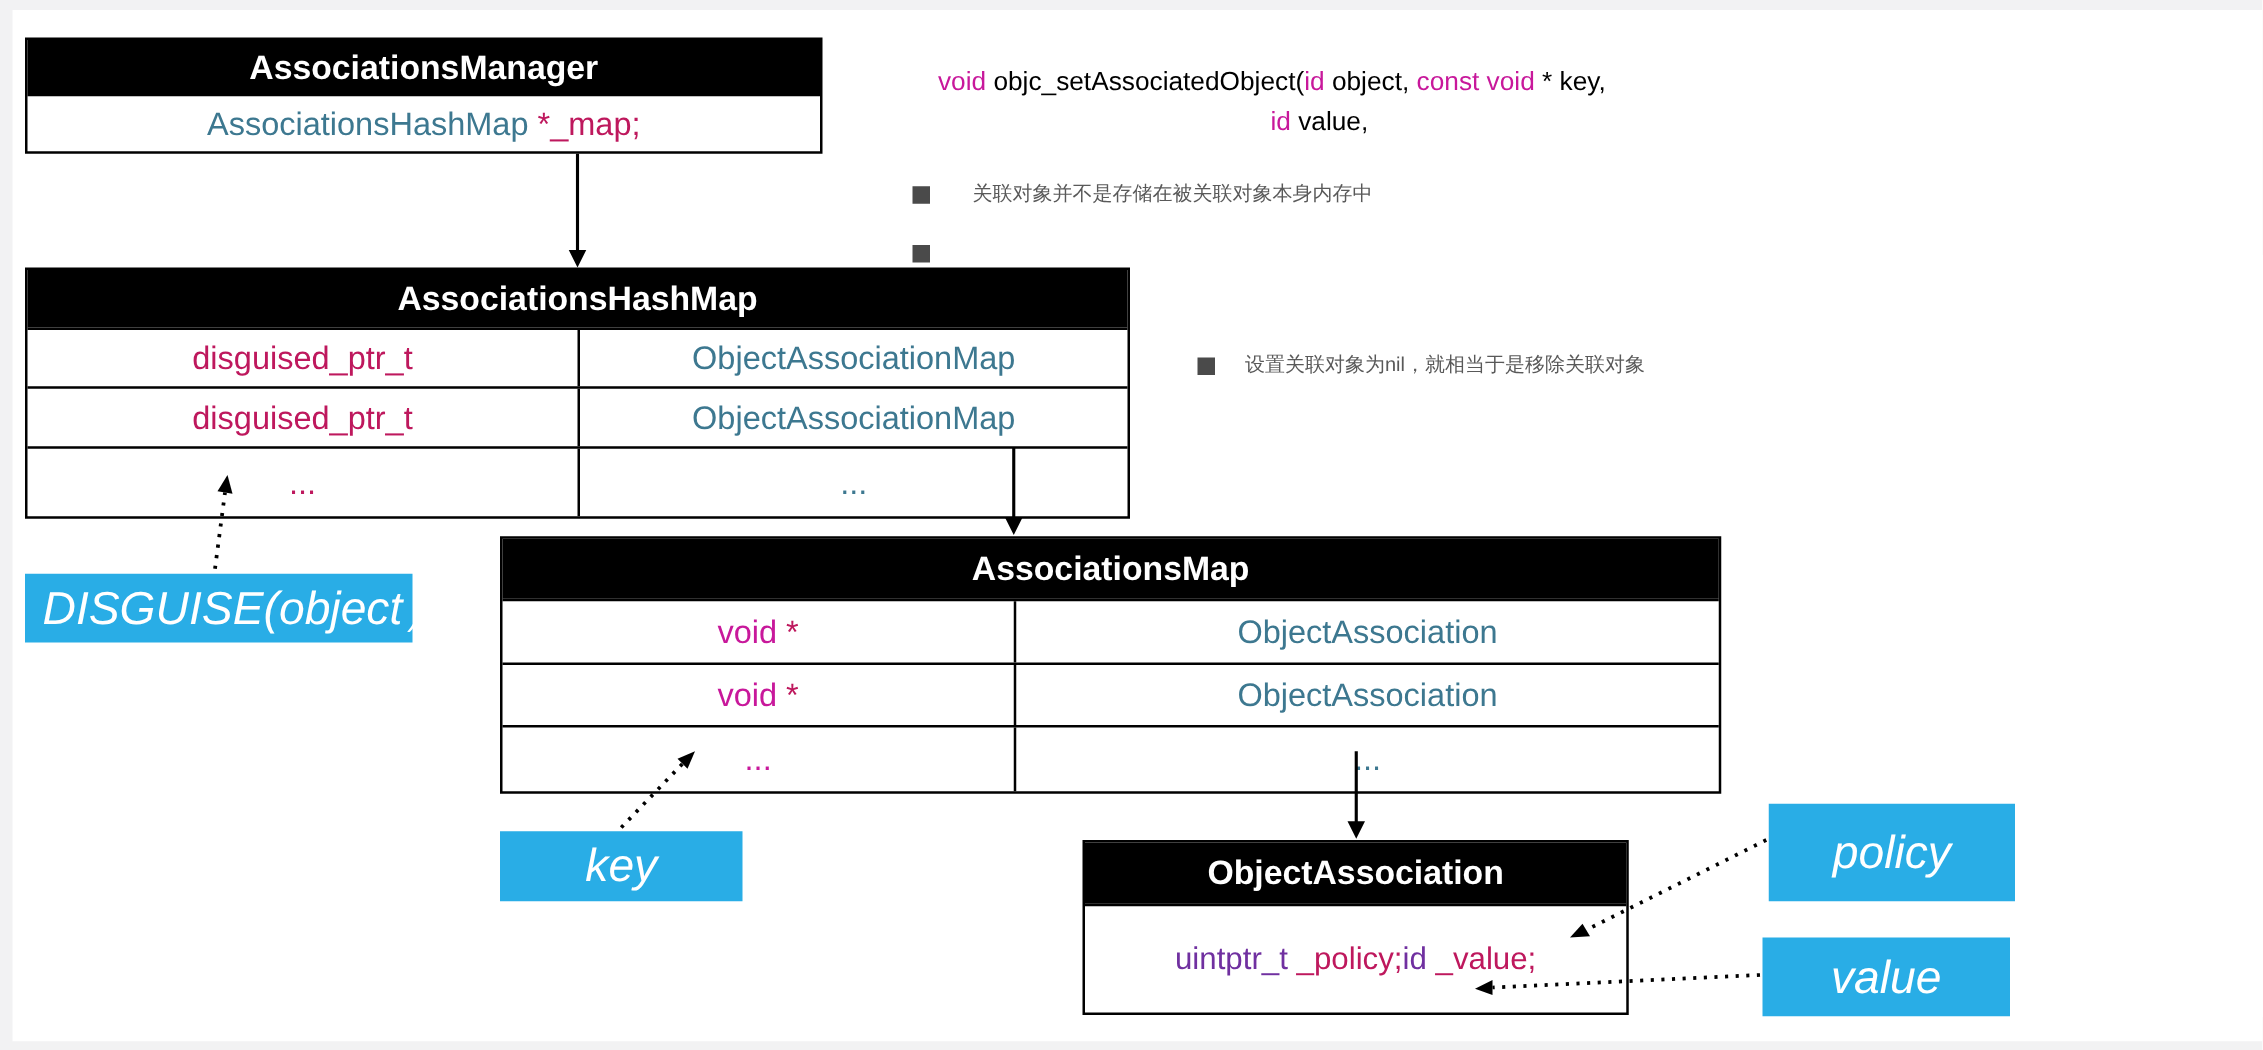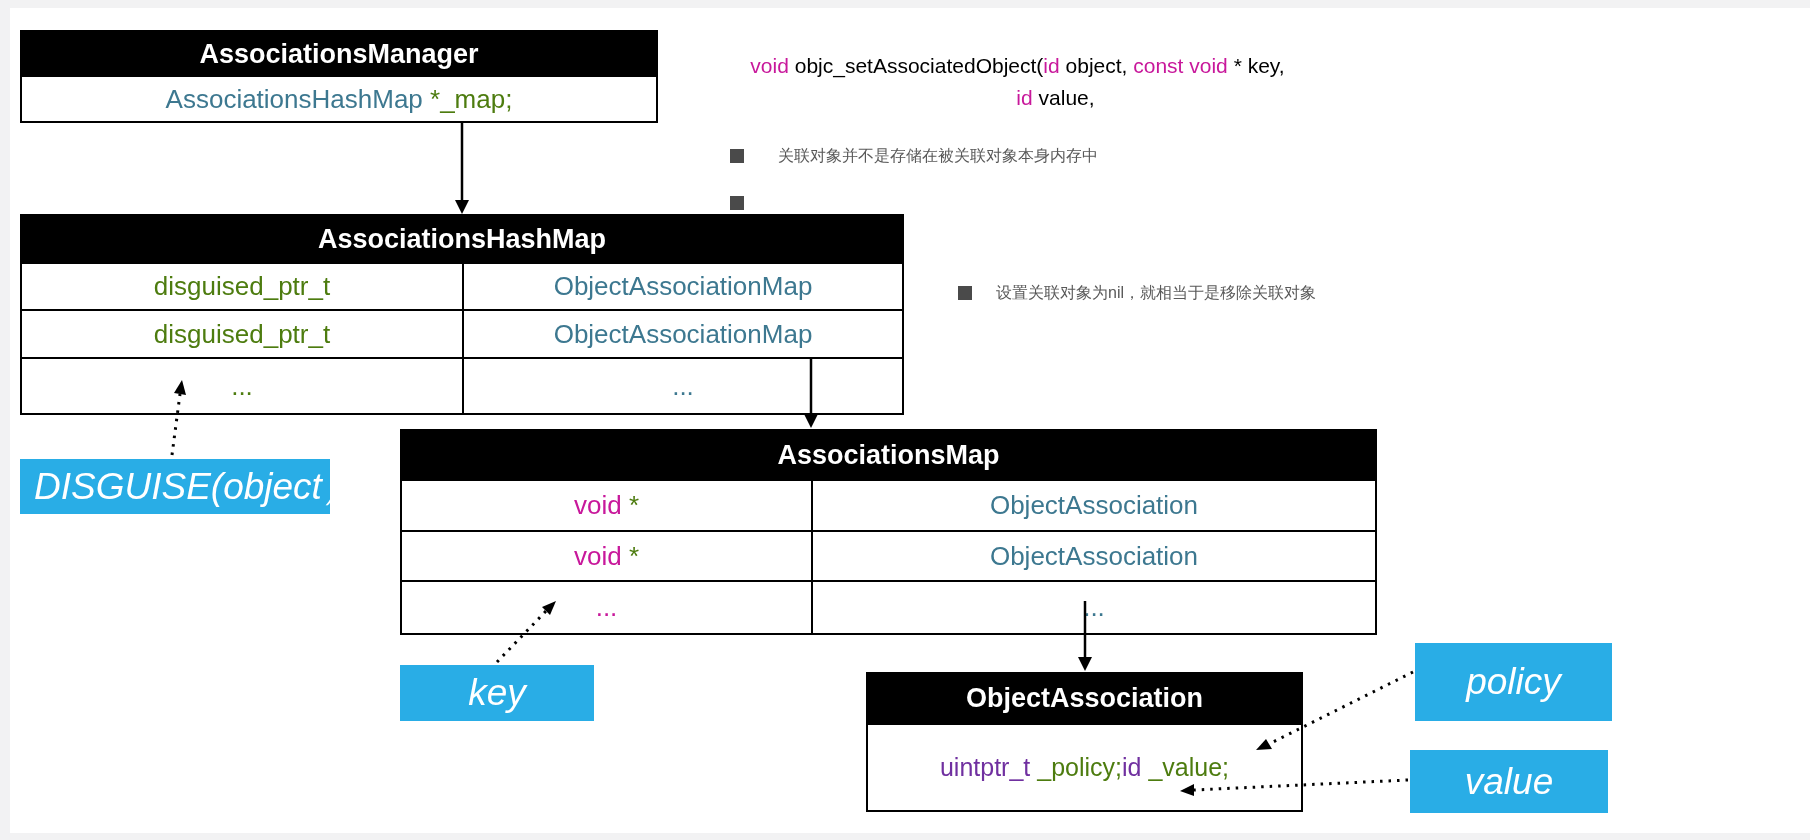--- a/index.html
+++ b/index.html
@@ -55,21 +55,21 @@
   #tbl-assoc .tbody2{
     height:87px;display:flex;flex-direction:row;
     align-items:center;justify-content:center;
     border-top:2px solid #000;box-sizing:border-box;
     font-size:25px;line-height:31px;white-space:pre;
   }
 
   .teal{color:#3D7890;}
   .magenta{color:#C8189B;}
   .purple{color:#7030A0;}
-  .blacktxt{color:#4d7c0f;}
+  .blacktxt{color:#be185d;}
 
   
   .codeline{position:absolute;font-size:21px;line-height:30px;white-space:pre;color:#000;}
   #code-l1{left:727px;top:21px;}
   #code-l2{left:993px;top:53px;}
   #code-l3{left:1186px;top:85px;}
 
   
   .bullet-sq{position:absolute;width:14px;height:14px;background:#4a4a4a;}
   .bullet-tx{position:absolute;font-size:16px;line-height:30px;color:#595959;white-space:pre;}

